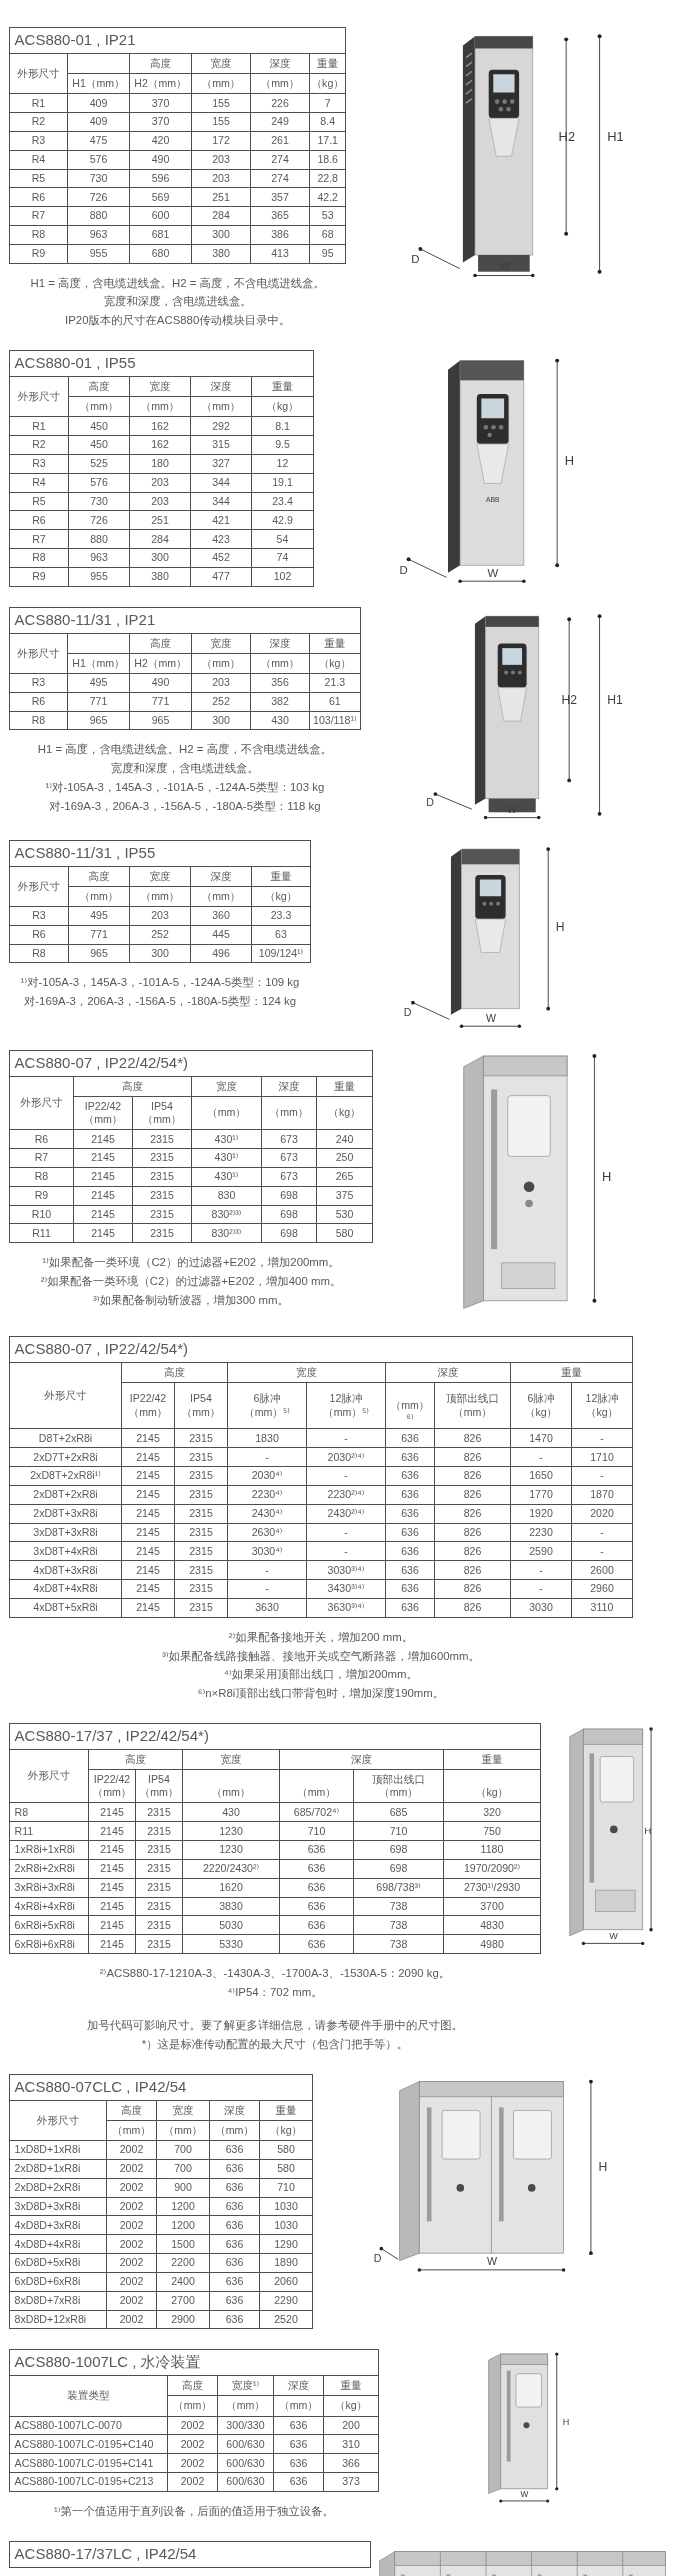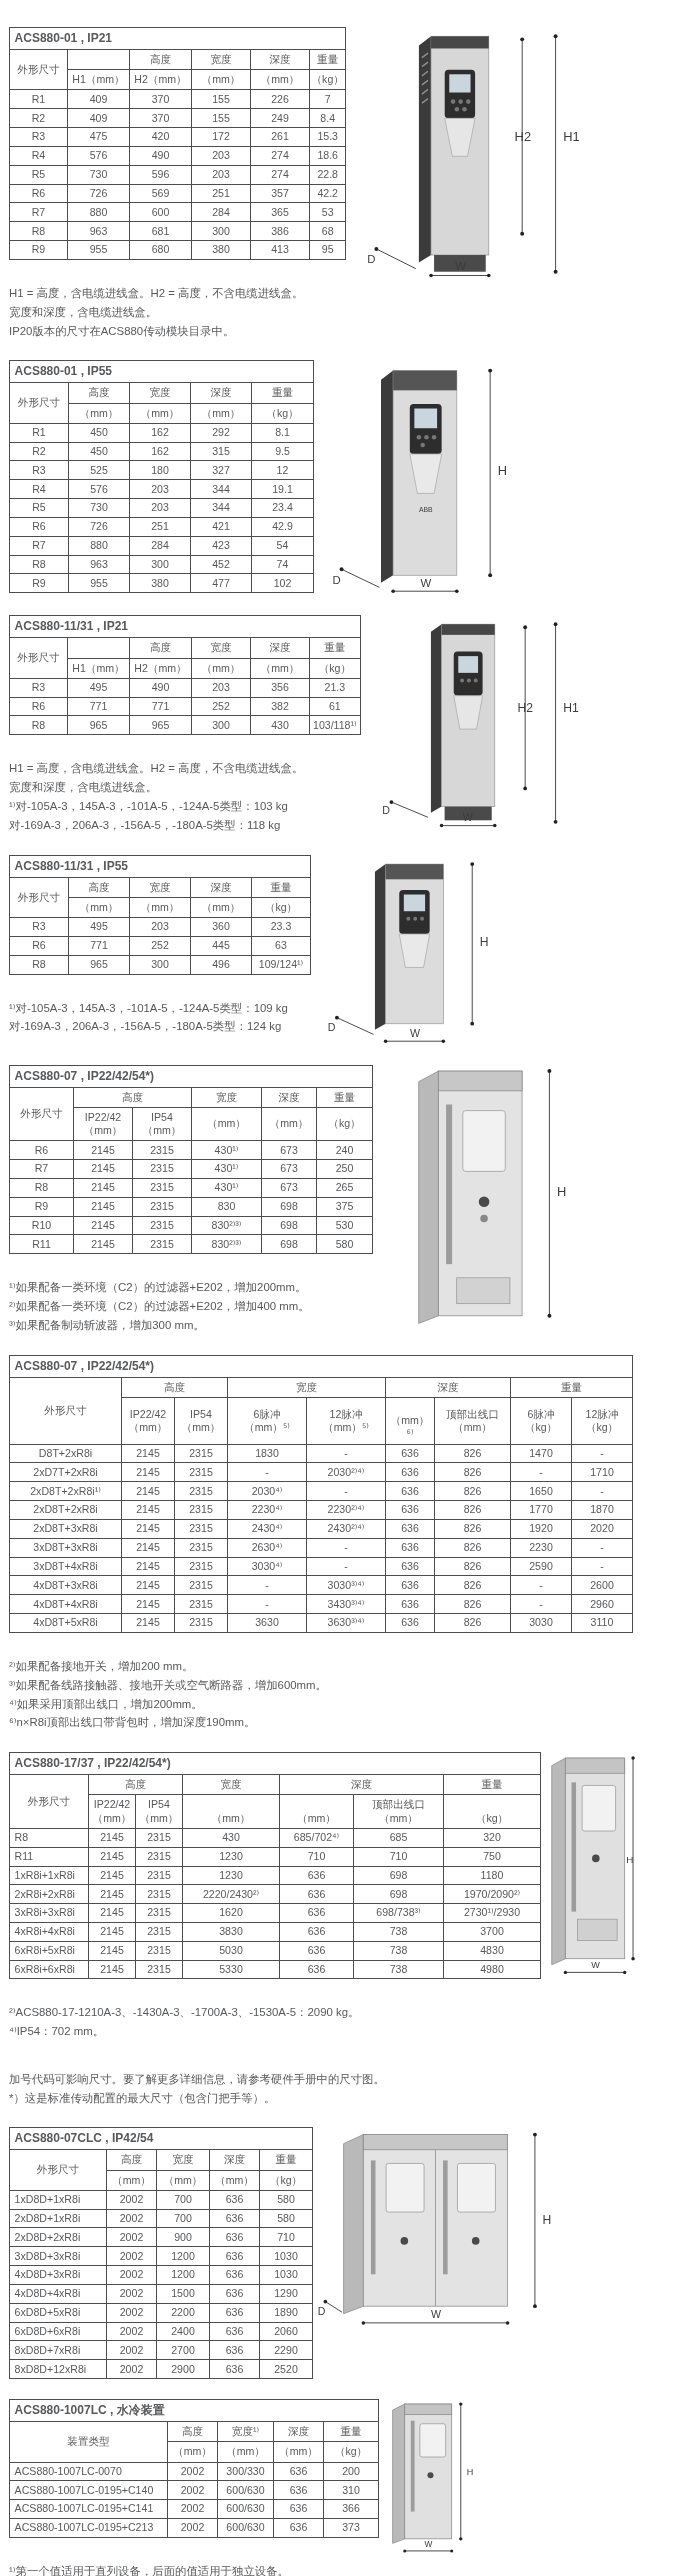--- a/index.html
+++ b/index.html
@@ -1,27 +1,27 @@
 <!DOCTYPE html>
 <html style="font-size:12px"><head>
 <meta charset="utf-8">
 <style>
   html,body{margin:0;padding:0;background:#ffffff;}
   body{width:684px;font-family:"Liberation Sans","DejaVu Sans",sans-serif;color:#58595b;}
   .page{padding:27px 7.6px 23px 9px;}
   .section{display:flex;align-items:flex-start;margin-bottom:20px;}
   .left{flex:0 0 auto;}
-  .fig{flex:1 1 auto;display:flex;align-items:flex-start;}
+  .fig{flex:1 1 auto;display:flex;justify-content:center;align-items:flex-start;}
   table.dim{border-collapse:collapse;table-layout:fixed;}
   table.dim td{border:0.8px solid #4d4d4d;font-size:10.6px;color:#58595b;text-align:center;
     padding:2.3px 3px;white-space:pre-line;line-height:1.25;overflow:hidden;}
-  table.dim tr.ttl td{text-align:left;font-size:12px;padding:3px 4.6px;font-weight:bold;}
+  table.dim tr.ttl td{text-align:left;font-size:15px;padding:3px 4.6px;}
   table.dim tr.hdr td{padding:3px 1.5px;}
   td.rh.l{text-align:left;padding-left:4.6px;}
-  .notes{margin-top:24px;}
+  .notes{margin-top:10px;text-align:center;}
   .note-line{font-size:11.4px;line-height:1.65;color:#58595b;}
   .gap{height:4.6px;}
   svg text{font-family:"Liberation Sans","DejaVu Sans",sans-serif;fill:#3c3c3c;}
   .dimline{stroke:#3a3a3a;stroke-width:1.2;}
 </style>
 </head>
 <body>
 
 <div class="page">
 
@@ -71,21 +71,21 @@
                 <td>155</td>
                 <td>249</td>
                 <td>8.4</td>
               </tr>
               <tr>
                 <td class="rh c">R3</td>
                 <td>475</td>
                 <td>420</td>
                 <td>172</td>
                 <td>261</td>
-                <td>15.3</td>
+                <td>17.1</td>
               </tr>
               <tr>
                 <td class="rh c">R4</td>
                 <td>576</td>
                 <td>490</td>
                 <td>203</td>
                 <td>274</td>
                 <td>18.6</td>
               </tr>
               <tr>

